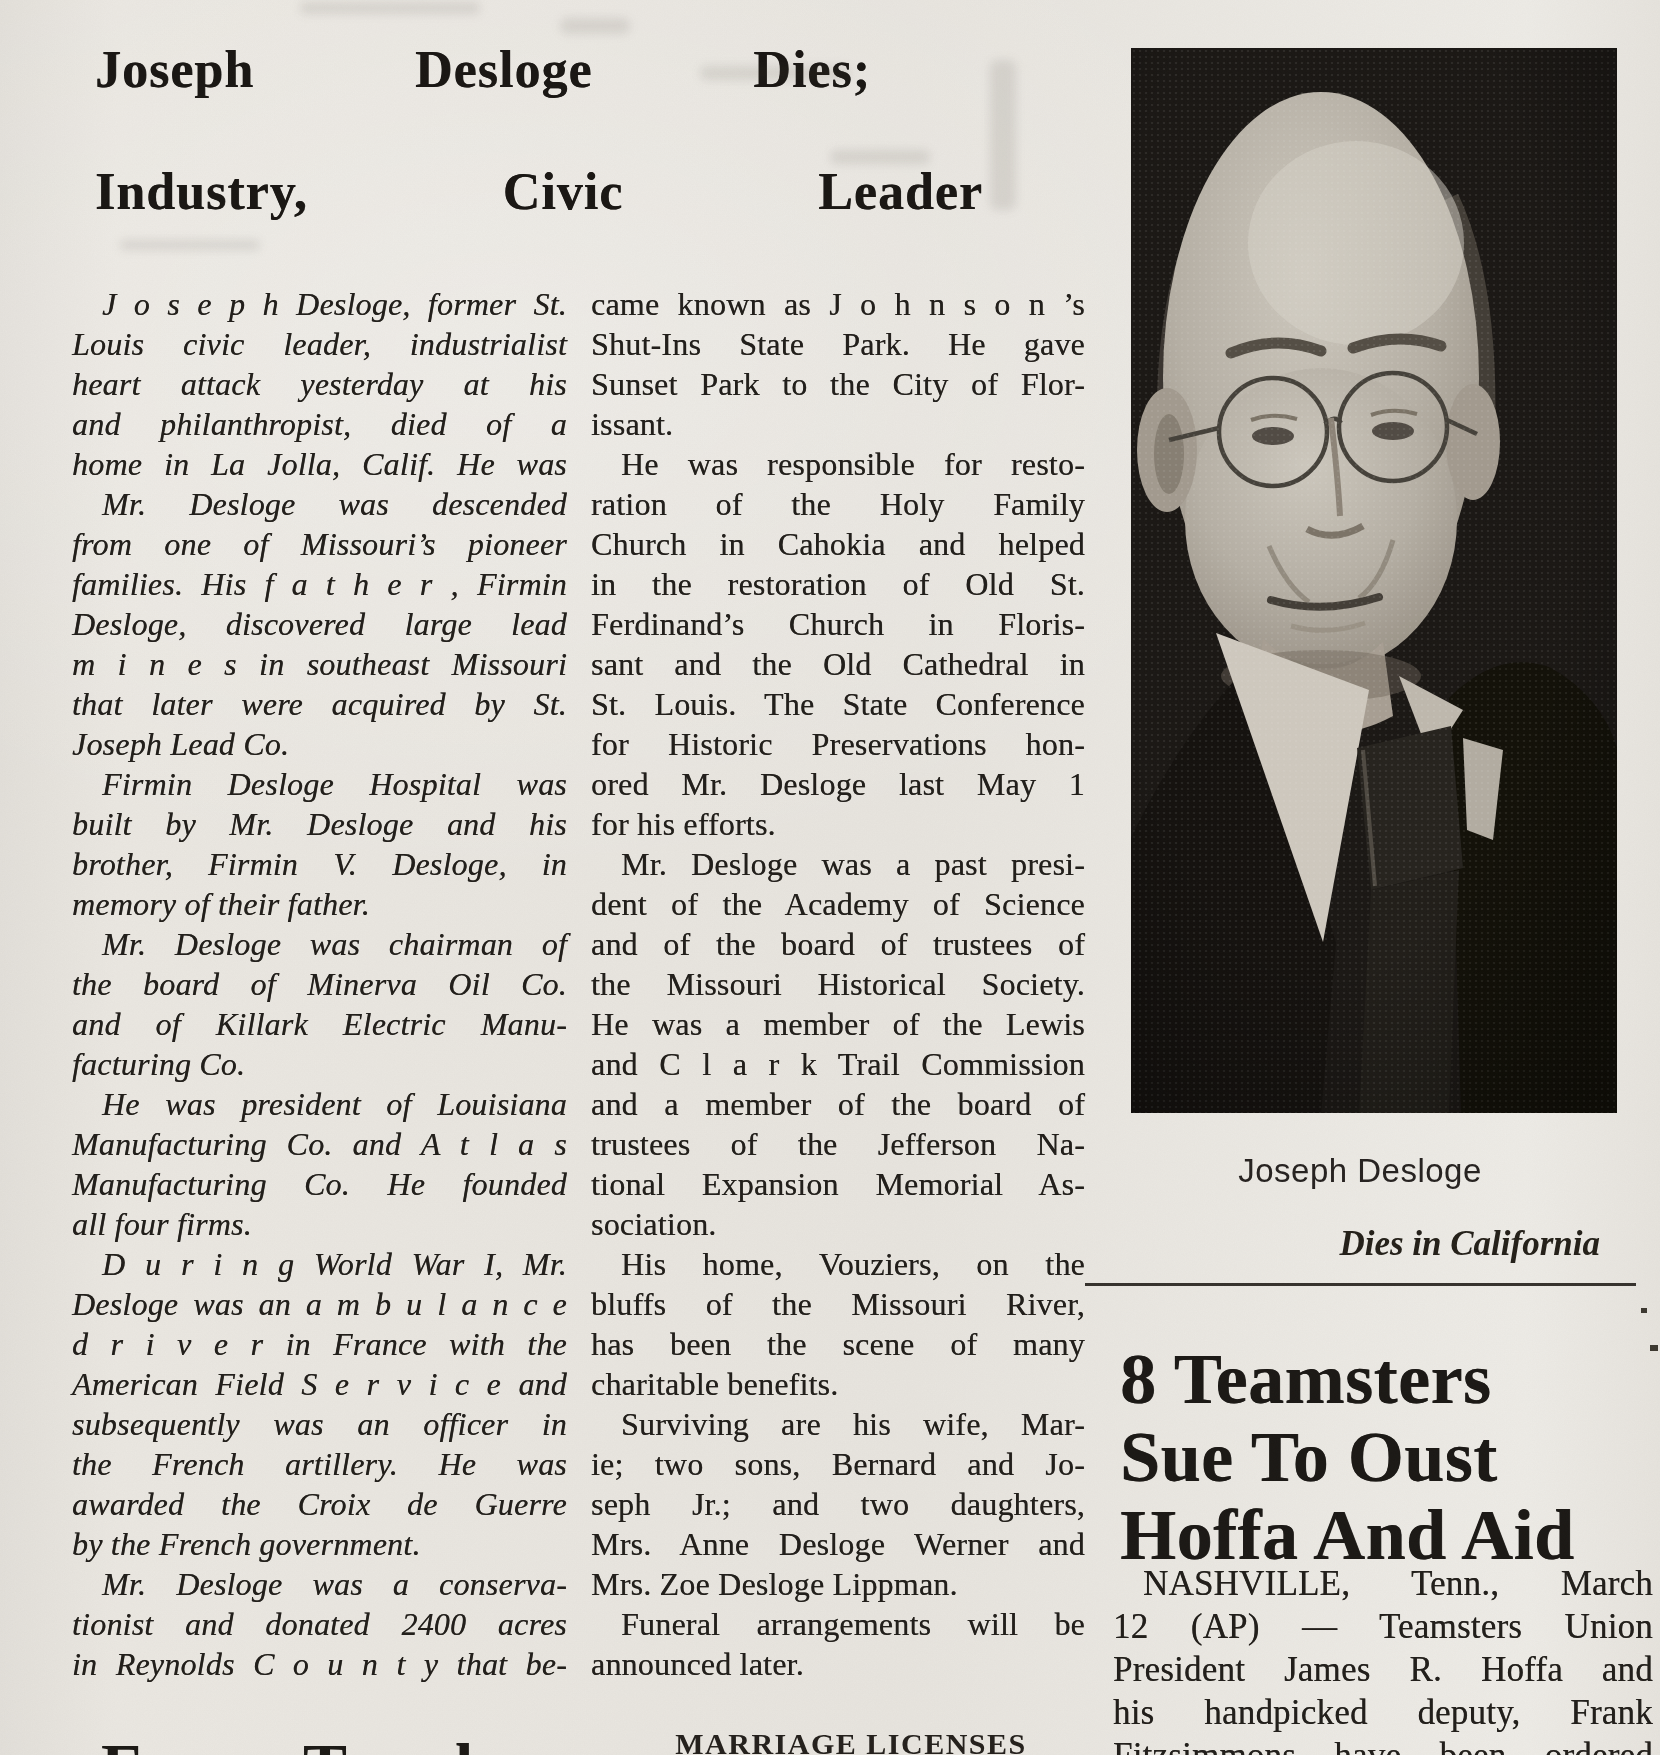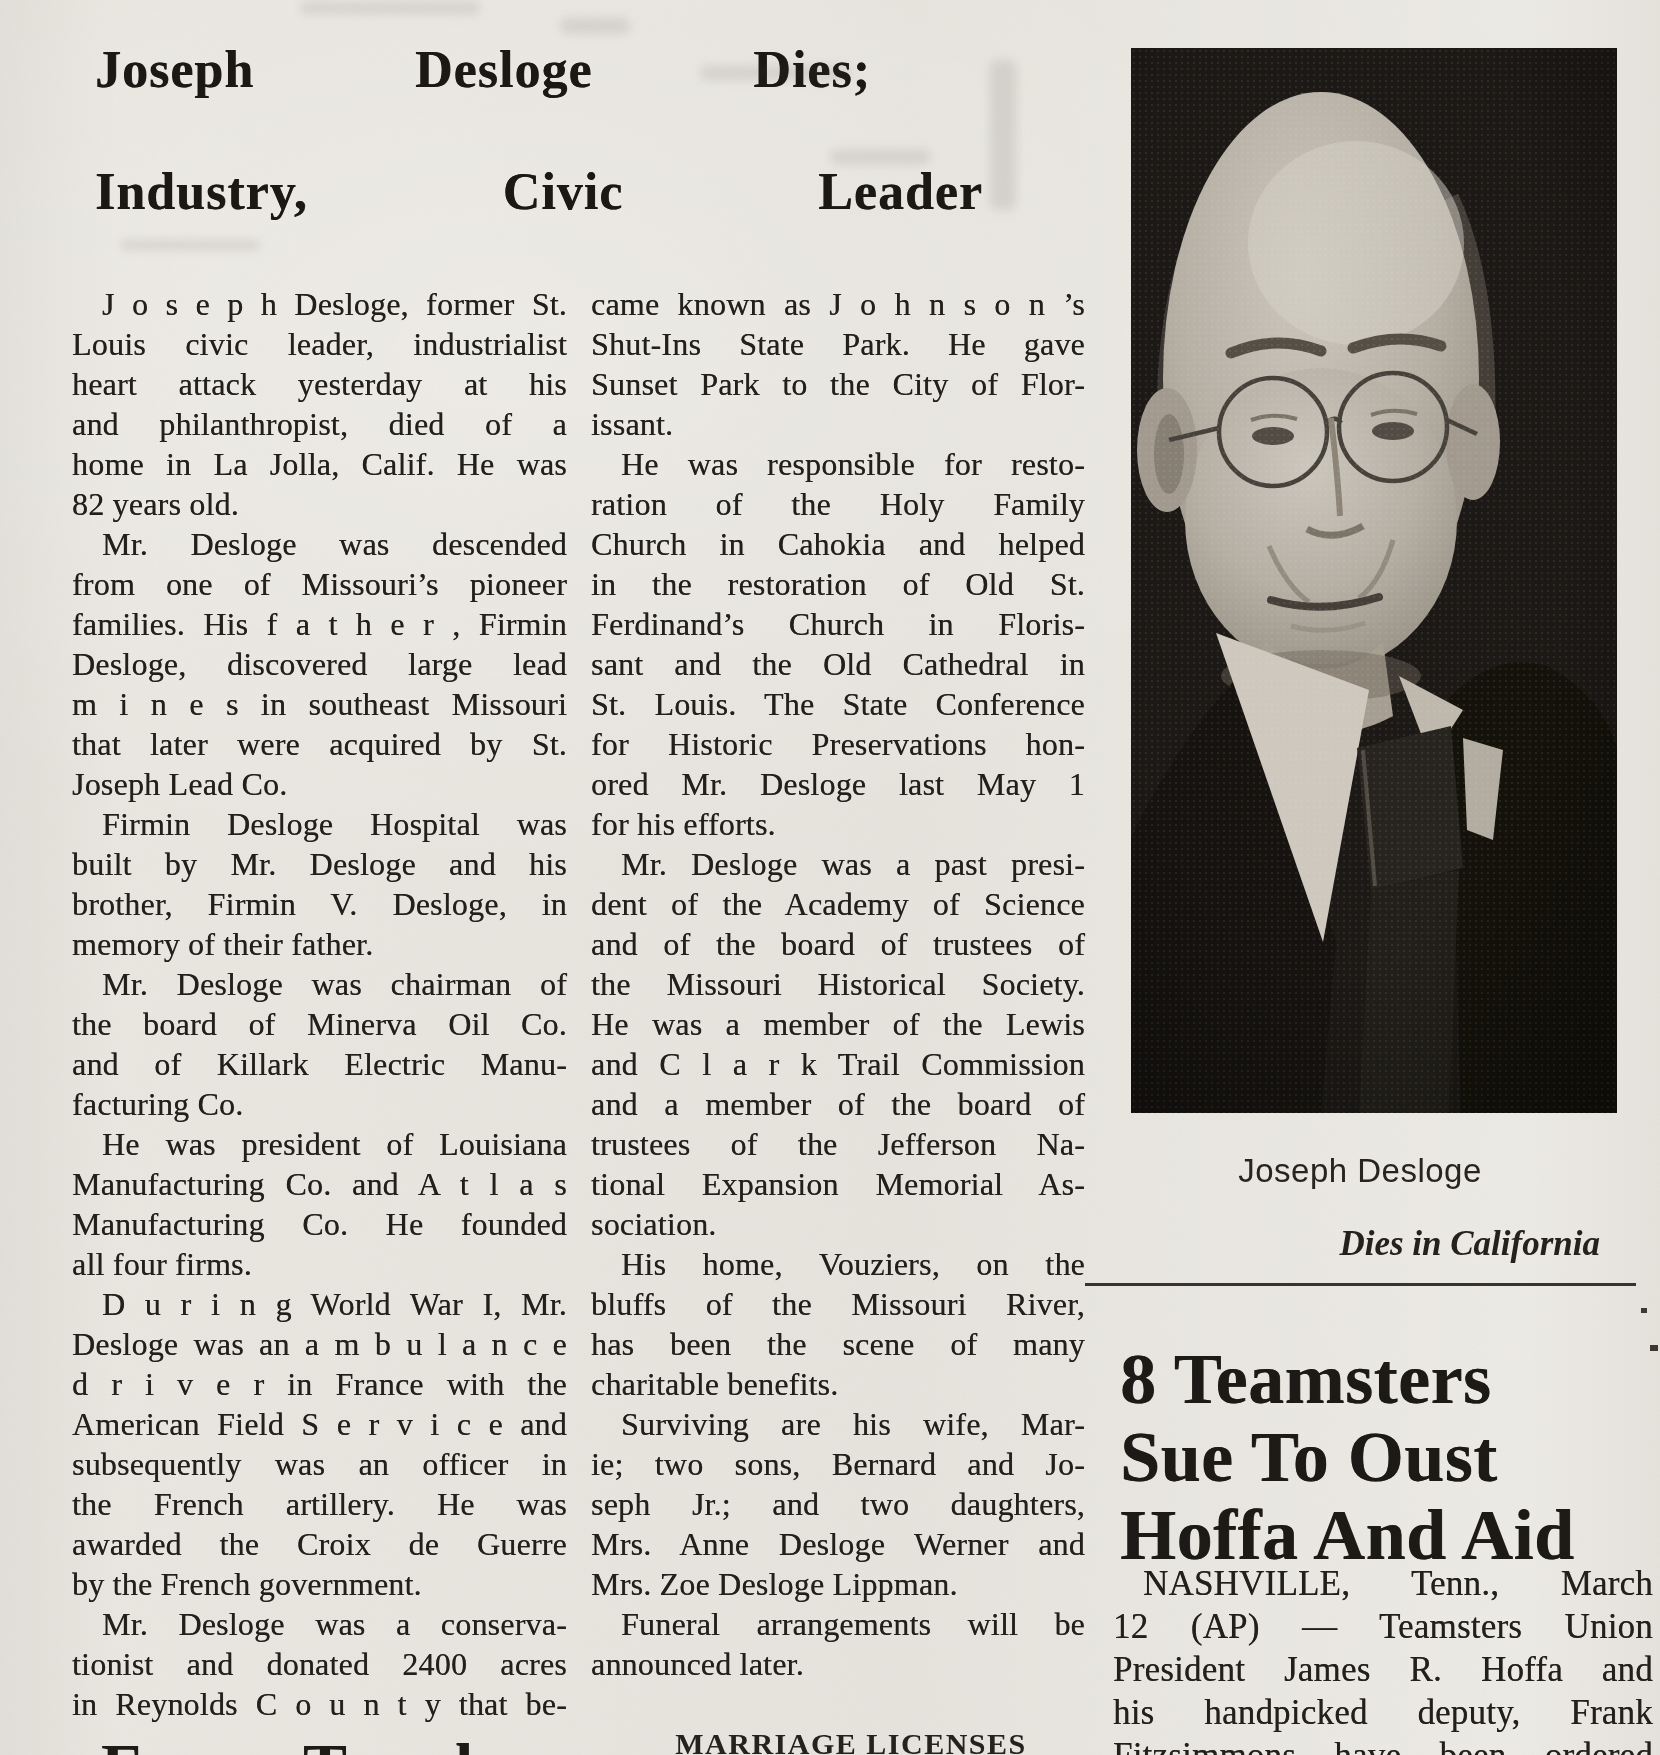--- a/index.html
+++ b/index.html
@@ -14,21 +14,21 @@
   
   .hl{position:absolute; font-weight:700; white-space:nowrap;
       text-align:justify; text-align-last:justify; letter-spacing:1px;
       font-size:52px; line-height:112px; color:#191613;
       text-shadow:0.4px 0 0 rgba(25,22,19,.85);}
   #hl1{left:95px; top:14px;  width:776px;}
   #hl2{left:95px; top:136px; width:888px;}
   
   .col{position:absolute; font-size:32px; line-height:40px;
        text-shadow:0.25px 0 0 rgba(30,27,23,.8); letter-spacing:.2px;}
-  #col1{left:72px;  top:284px; width:495px;}
+  #col1{left:72px;  top:284px; width:495px;font-style:italic;}
   #col2{left:591px; top:284px; width:494px;}
   #col3{left:1113px; top:1562px; width:540px; font-size:35px; line-height:43px;}
   .bl{text-align:justify; text-align-last:justify; height:auto; overflow:visible;}
   .bl.end{text-align-last:left;}
   .bl.ind{text-indent:30px;}
   
   #photo{position:absolute; left:1131px; top:48px; width:486px; height:1065px; display:block;}
   
   #cap-name{position:absolute; left:1085px; top:1152px; width:550px; text-align:center;
             font-family:"Liberation Sans","DejaVu Sans",sans-serif; font-weight:400;
@@ -62,21 +62,20 @@
 
   <div class="hl" id="hl1">Joseph Desloge Dies;</div>
   <div class="hl" id="hl2">Industry, Civic Leader</div>
 
   <div class="col" id="col1">
       <div class="bl ind">J o s e p h  Desloge, former St.</div>
       <div class="bl">Louis civic leader, industrialist</div>
       <div class="bl">heart attack yesterday at his</div>
       <div class="bl">and philanthropist, died of a</div>
       <div class="bl">home in La Jolla, Calif. He was</div>
-      <div class="bl end">82 years old.</div>
       <div class="bl ind">Mr. Desloge was descended</div>
       <div class="bl">from one of Missouri’s pioneer</div>
       <div class="bl">families. His f a t h e r , Firmin</div>
       <div class="bl">Desloge, discovered large lead</div>
       <div class="bl">m i n e s in southeast Missouri</div>
       <div class="bl">that later were acquired by St.</div>
       <div class="bl end">Joseph Lead Co.</div>
       <div class="bl ind">Firmin Desloge Hospital was</div>
       <div class="bl">built by Mr. Desloge and his</div>
       <div class="bl">brother, Firmin V. Desloge, in</div>

